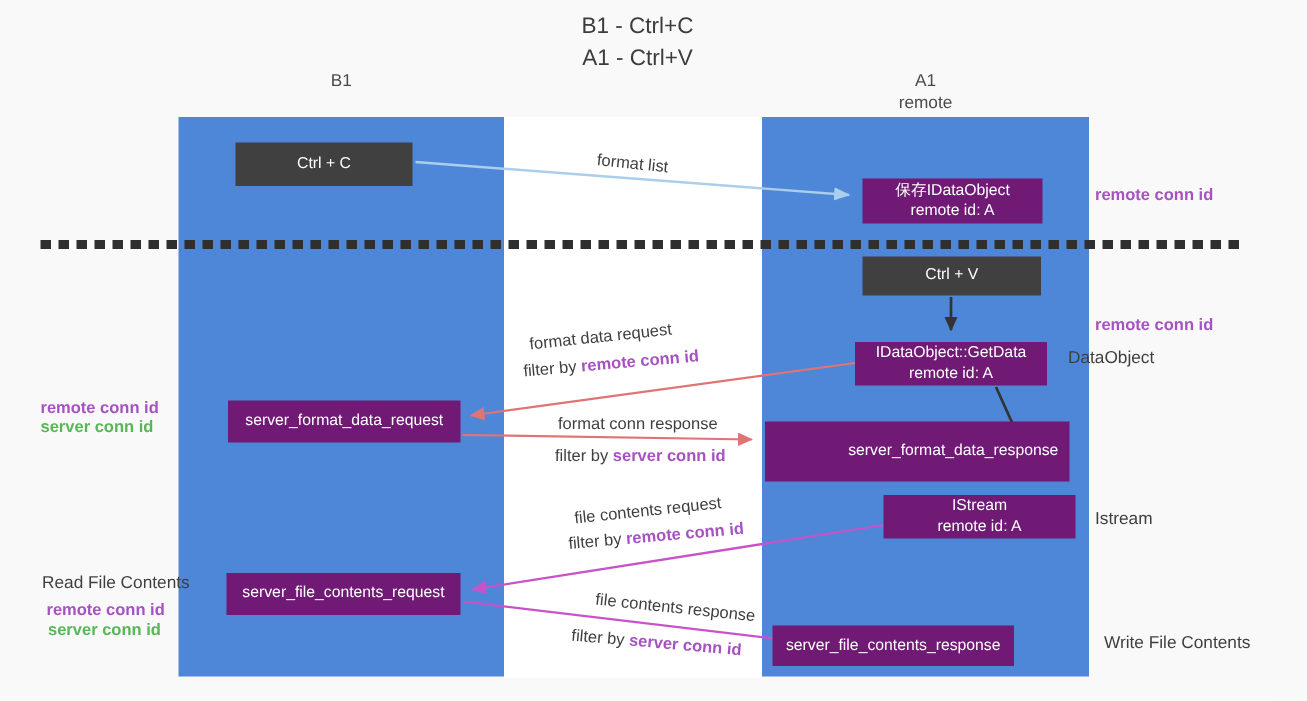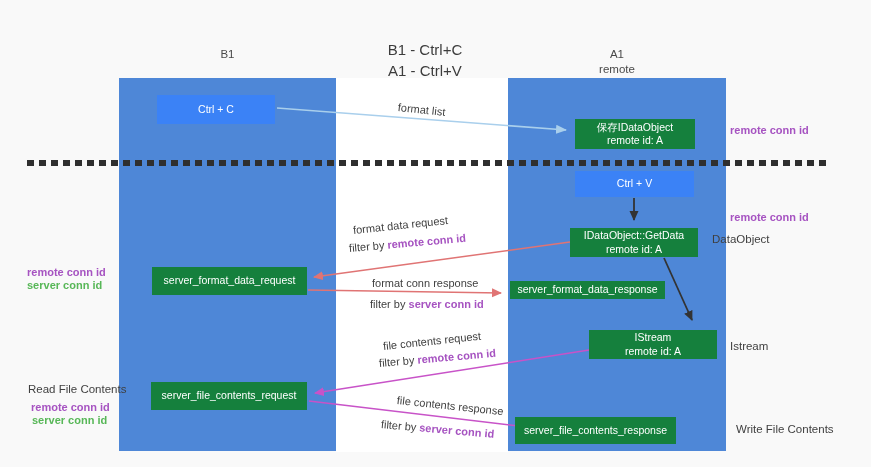--- a/index.html
+++ b/index.html
@@ -7,41 +7,41 @@
     position:relative; width:871px; height:467px;
     background:#f9f9f9; overflow:hidden;
     font-family:"Liberation Sans", sans-serif;
   }
   .white-band { position:absolute; left:336px; top:78px; width:172px; height:374px; background:#ffffff; z-index:0; }
   .column { position:absolute; top:78px; height:373px; background:#4e87d7; z-index:1; }
   .col-left  { left:119px; width:217px; }
   .col-right { left:508px; width:218px; }
 
   .title { position:absolute; left:0; top:7px; width:850px; text-align:center;
-           font-size:15px; color:#3c3c3c; line-height:1.42; z-index:4;margin-top:32px; }
+           font-size:15px; color:#3c3c3c; line-height:1.42; z-index:4; }
   .col-header { position:absolute; top:47px; text-align:center; font-size:11.5px;
                 color:#4a4a4a; line-height:1.3; z-index:4; }
   .col-header span { display:block; }
   .ch-left { left:119px; width:217px; }
   .ch-right { left:508px; width:218px; }
 
   .arrow-layer { position:absolute; left:0; top:0; z-index:2; pointer-events:none; }
 
   .node { position:absolute; display:flex; flex-direction:column; align-items:center;
           justify-content:center; color:#ffffff; font-size:10.5px; line-height:1.25;
           text-align:center; z-index:3; white-space:nowrap; }
-  .green  { background:#3b82f6; }
-  .orange { background:#15803d; }
+  .green  { background:#404040; }
+  .orange { background:#701a75; }
 
   .n-ctrl-c   { left:157px; top:95px;  width:118px; height:29px; }
   .n-saveido  { left:575px; top:119px; width:120px; height:30px; }
   .n-ctrl-v   { left:575px; top:171px; width:119px; height:26px; }
   .n-getdata  { left:570px; top:228px; width:128px; height:29px;text-align:center; }
   .n-sfdreq   { left:152px; top:267px; width:155px; height:28px; }
-  .n-sfdresp  { left:510px; top:281px; width:155px; height:18px; }
+  .n-sfdresp  { left:510px; top:281px; width:155px; height:40px;padding-left:48px; }
   .n-istream  { left:589px; top:330px; width:128px; height:29px; }
   .n-sfcreq   { left:151px; top:382px; width:156px; height:28px; }
   .n-sfcresp  { left:515px; top:417px; width:161px; height:27px; }
 
   .slabel { position:absolute; z-index:4; white-space:nowrap; }
   .dark    { color:#3f3f3f; font-size:11.5px; }
   .purple  { color:#a653c1; font-weight:bold; font-size:11px; }
   .greentx { color:#57b757; font-weight:bold; font-size:11px; }
 
   .l-remote-top   { left:730px; top:124px; }

